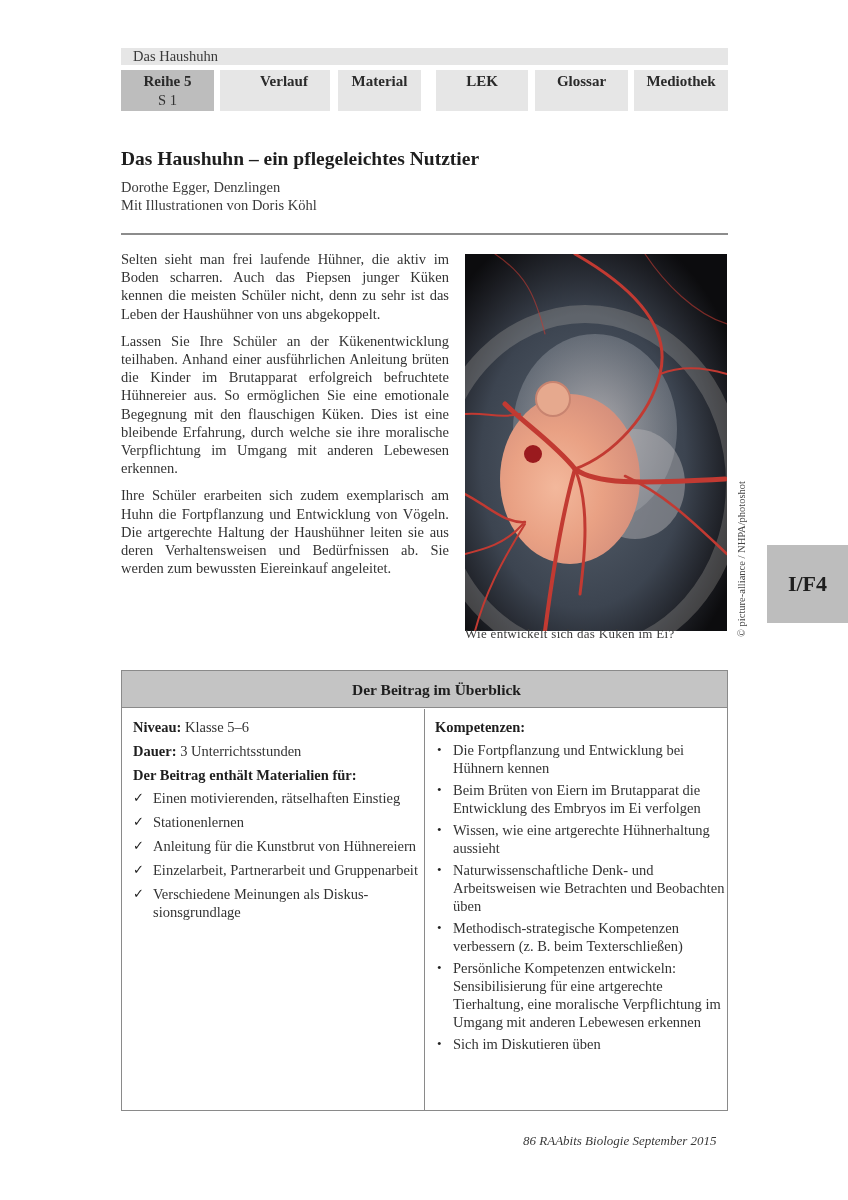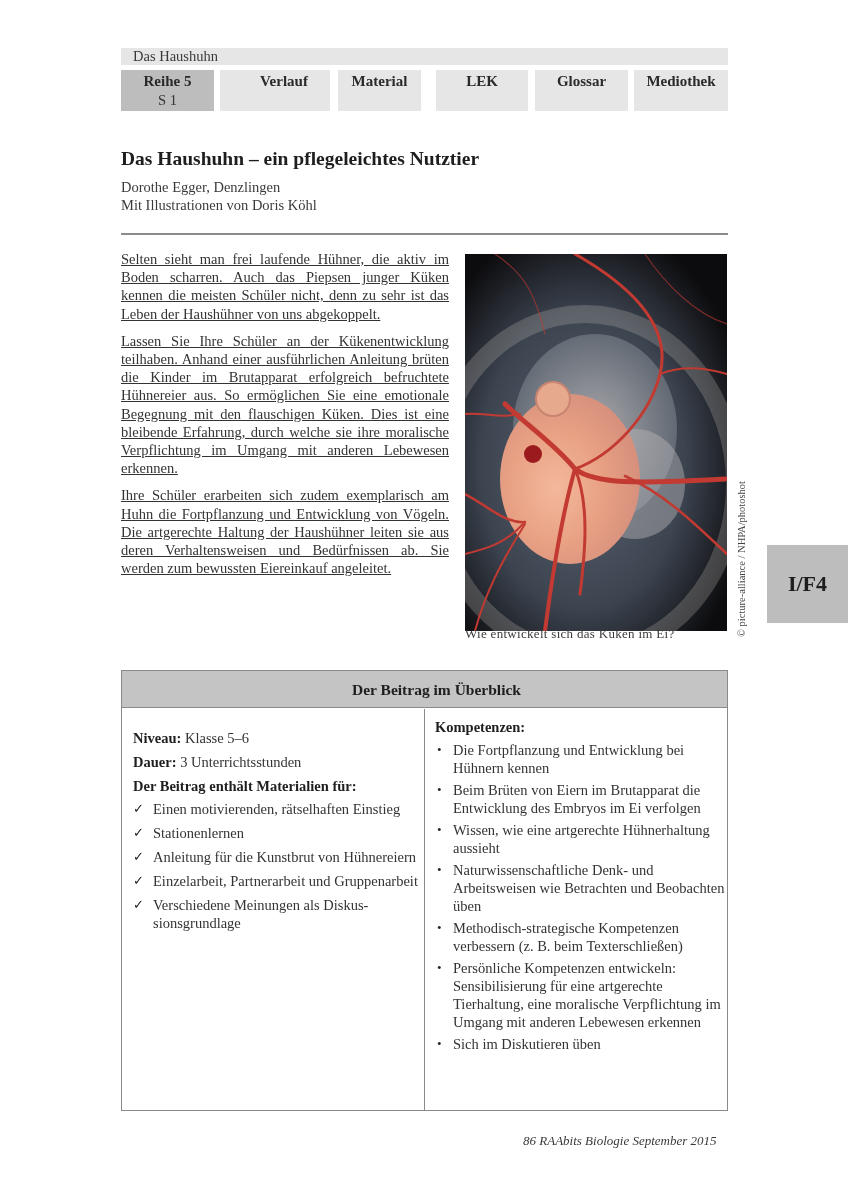--- a/index.html
+++ b/index.html
@@ -11,34 +11,34 @@
 
   .nav { position: absolute; top: 70px; height: 41px; background: #e6e6e6; text-align: center; font-weight: bold; font-size: 15px; color: #2a2a2a; }
   .nav .lbl { display: block; margin-top: 2px; line-height: 19px; }
   .nav .sub { display: block; font-weight: normal; font-size: 14.5px; line-height: 18px; color: #333; }
   .nav.active { background: #bdbdbd; }
 
   .title { position: absolute; left: 121px; top: 148px; font-size: 19.5px; font-weight: bold; color: #1e1e1e; white-space: nowrap; }
   .author { position: absolute; left: 121px; top: 178px; font-size: 14.5px; line-height: 18px; color: #3a3a3a; }
   .rule { position: absolute; left: 121px; top: 233px; width: 607px; height: 2px; background: #8c8c8c; }
 
-  .intro { position: absolute; left: 121px; top: 250px; width: 328px; font-size: 14.5px; line-height: 18.2px; color: #333; text-align: justify; hyphens: manual; text-decoration: underline; }
+  .intro { position: absolute; left: 121px; top: 250px; width: 328px; font-size: 14.5px; line-height: 18.2px; color: #333; text-align: justify; hyphens: manual; }
   .intro p { margin-bottom: 9px; }
 
   .photo { position: absolute; left: 465px; top: 254px; width: 262px; height: 377px; overflow: hidden; background: #15161a; }
   .photo svg { width: 100%; height: 100%; display: block; }
   .caption { position: absolute; left: 465px; top: 626px; font-size: 13px; color: #3a3a3a; letter-spacing: 0.3px; }
   .credit { position: absolute; left: 736px; top: 637px; transform-origin: 0 0; transform: rotate(-90deg); font-size: 10.5px; color: #444; white-space: nowrap; }
 
   .sidetab { position: absolute; left: 767px; top: 545px; width: 81px; height: 78px; background: #bdbdbd; text-align: center; font-weight: bold; font-size: 22px; line-height: 78px; color: #1e1e1e; }
 
   .box { position: absolute; left: 121px; top: 670px; width: 607px; height: 441px; border: 1.5px solid #8a8a8a; }
   .box-head { height: 37px; background: #c4c4c4; border-bottom: 1.5px solid #8a8a8a; text-align: center; font-weight: bold; font-size: 15.5px; line-height: 37px; color: #1e1e1e; padding-left: 24px; }
   .col { position: absolute; top: 38px; bottom: 0; }
-  .col.left { left: 0; width: 303px; border-right: 1.5px solid #8a8a8a; padding: 20px 0 0 11px; }
+  .col.left { left: 0; width: 303px; border-right: 1.5px solid #8a8a8a; padding: 9px 0 0 11px; }
   .col.right { left: 304px; right: 0; padding: 9px 0 0 9px; }
   .kv { font-size: 14.5px; line-height: 18px; color: #333; margin-bottom: 6px; }
   .kv b { color: #1e1e1e; }
   .sect { font-weight: bold; font-size: 14.5px; line-height: 18px; color: #1e1e1e; margin-bottom: 5px; }
   ul.list { list-style: none; }
   ul.list li { position: relative; padding-left: 20px; font-size: 14.5px; line-height: 18px; color: #333; margin-bottom: 6px; }
   ul.list li .mk { position: absolute; left: 0; top: 0; font-size: 13px; color: #222; }
   ul.bul li { padding-left: 18px; margin-bottom: 4px; }
   ul.bul li .mk { left: 2px; top: 0; font-size: 13px; }
 

